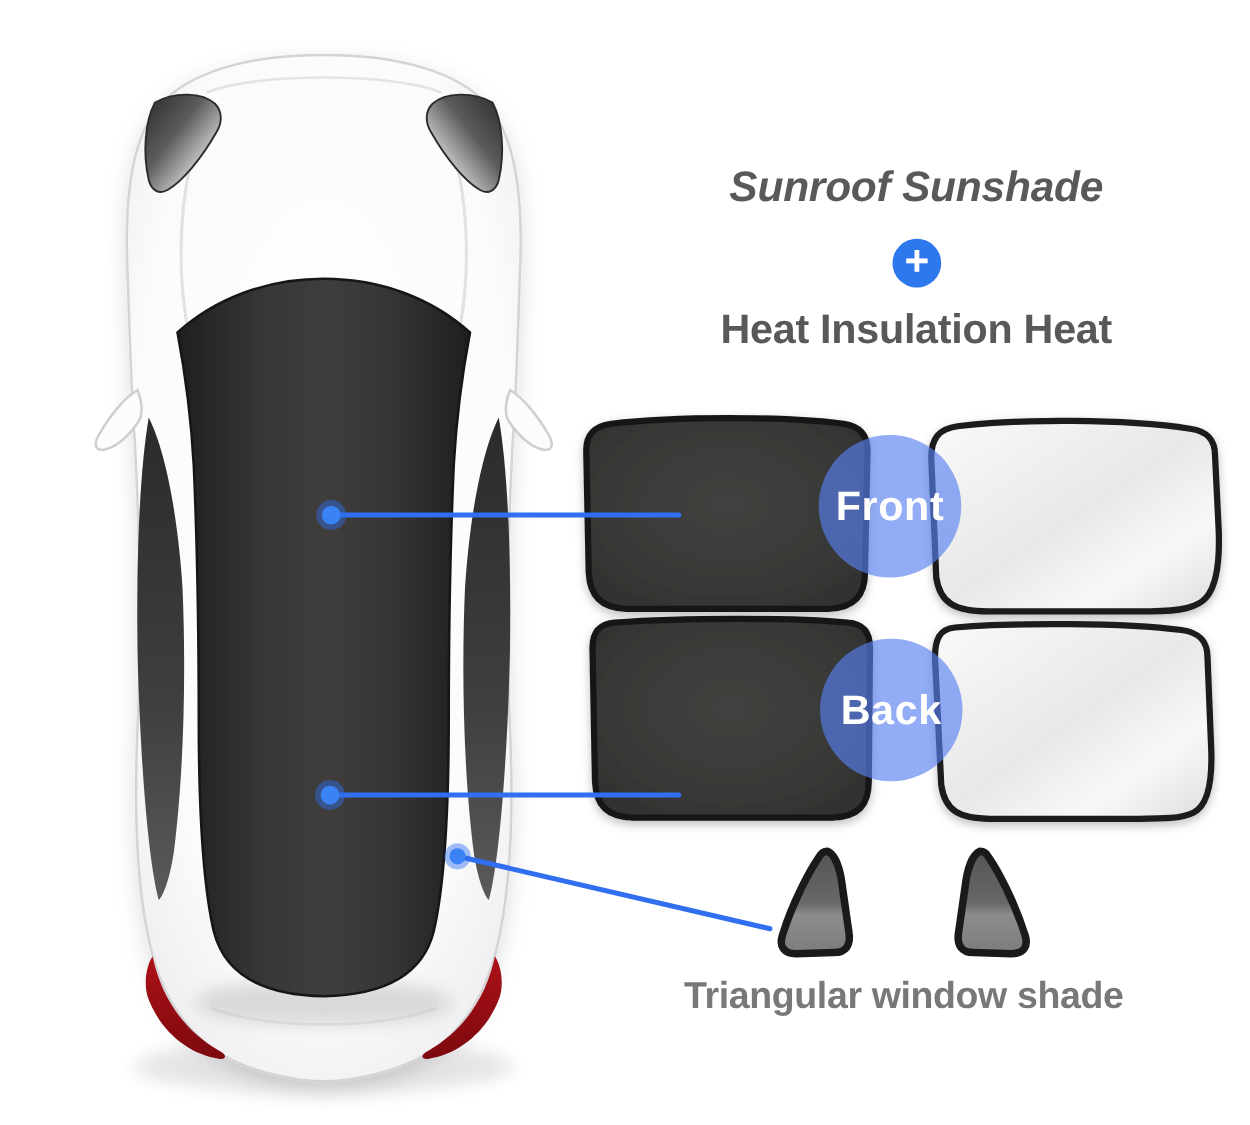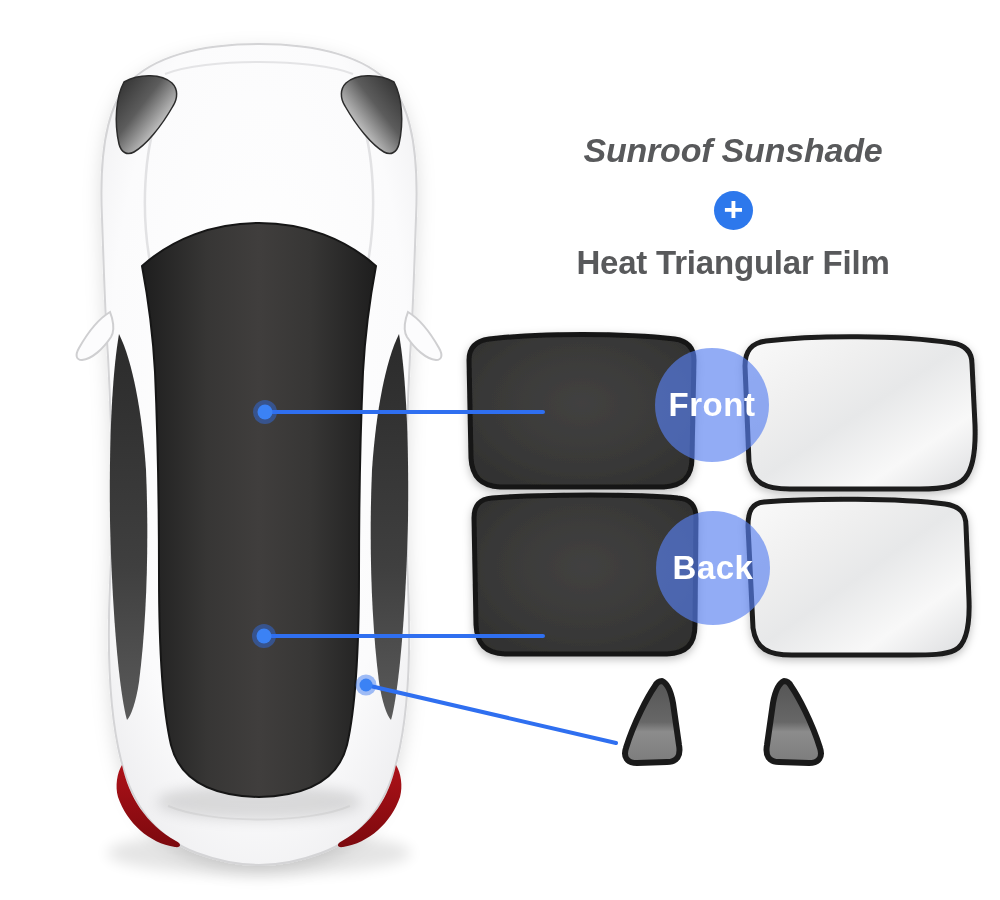--- a/index.html
+++ b/index.html
@@ -188,22 +188,23 @@
       <circle class="dot-core" cx="264" cy="636" r="7.5"></circle>
       <circle class="dot-halo" cx="366" cy="685" r="10.5"></circle>
       <circle class="dot-core" cx="366" cy="685" r="6.5"></circle>
     </g>
   </svg>
 
   <div class="hdr hdr-top">Sunroof Sunshade</div>
   <div class="plus">
     <span>+</span>
   </div>
-  <div class="hdr hdr-bottom">Heat Triangular Film</div>
+  <div class="hdr hdr-bottom">Heat Insulation Heat</div>
 
   <div class="badge badge-back">
     <span>Back</span>
   </div>
   <div class="badge badge-front">
     <span>Front</span>
   </div>
 
+  <div class="caption">Triangular window shade</div>
 </div>
 
 </body></html>

